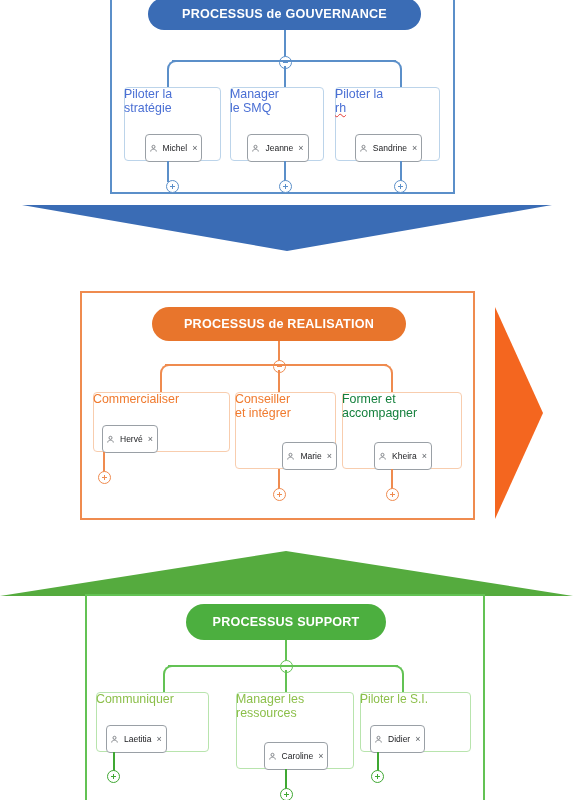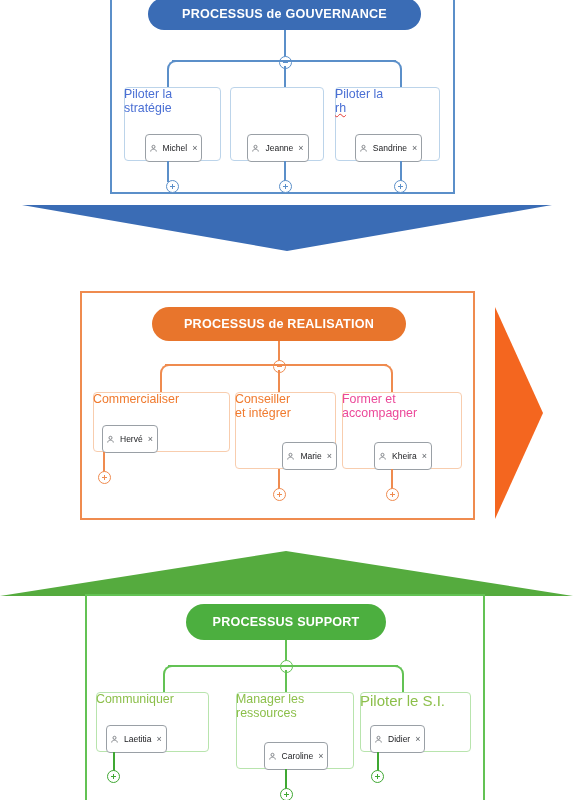--- a/index.html
+++ b/index.html
@@ -105,20 +105,23 @@
         <span class="x">×</span>
       </span>
     </div>
   </div>
   <div class="vline" style="left:167px;top:161px;height:21px;background:#5b8fc9;"></div>
   <div class="knob plus" style="left:166px;top:180px;border-color:#5b8fc9;color:#5b8fc9;">
       <i></i>
     </div>
 
   <div class="node-shell" style="left:230px;top:87px;width:94px;height:74px;border-color:#bcd4ea;">
+    <div class="title" style="position:absolute;left:-1px;top:-1px;width:94px;height:46px;border-color:#5b8fc9;color:#4a6fd4;font-size:12.4px;">
+      <span><span>Manager</span><br><span>le SMQ</span></span>
+    </div>
     <div style="position:absolute;left:0;top:47px;width:94px;height:26px;display:flex;align-items:center;justify-content:center;">
       <span class="chip">
         <svg width="9" height="9" viewBox="0 0 16 16">
             <circle cx="8" cy="5" r="2.7" fill="none" stroke="#5f6368" stroke-width="1.3"></circle>
             <path d="M3 13.4c0-2.7 2.3-4.2 5-4.2s5 1.5 5 4.2" fill="none" stroke="#5f6368" stroke-width="1.3"></path>
           </svg>
         <span class="who">Jeanne</span>
         <span class="x">×</span>
       </span>
     </div>
@@ -203,21 +206,21 @@
         <span class="x">×</span>
       </span>
     </div>
   </div>
   <div class="vline" style="left:278px;top:469px;height:20px;background:#ef8b4f;"></div>
   <div class="knob plus" style="left:273px;top:488px;border-color:#ef8b4f;color:#ef8b4f;">
       <i></i>
     </div>
 
   <div class="node-shell" style="left:342px;top:392px;width:120px;height:77px;border-color:#f8cdae;">
-    <div class="title" style="position:absolute;left:-1px;top:-1px;width:120px;height:49px;border-color:#ef8b4f;color:#ec4899;font-size:12.4px;">
+    <div class="title" style="position:absolute;left:-1px;top:-1px;width:120px;height:49px;border-color:#ef8b4f;color:#15803d;font-size:12.4px;">
       <span><span>Former et</span><br><span>accompagner</span></span>
     </div>
     <div style="position:absolute;left:0;top:50px;width:120px;height:26px;display:flex;align-items:center;justify-content:center;">
       <span class="chip">
         <svg width="9" height="9" viewBox="0 0 16 16">
             <circle cx="8" cy="5" r="2.7" fill="none" stroke="#5f6368" stroke-width="1.3"></circle>
             <path d="M3 13.4c0-2.7 2.3-4.2 5-4.2s5 1.5 5 4.2" fill="none" stroke="#5f6368" stroke-width="1.3"></path>
           </svg>
         <span class="who">Kheira</span>
         <span class="x">×</span>
@@ -288,21 +291,21 @@
         <span class="x">×</span>
       </span>
     </div>
   </div>
   <div class="vline" style="left:285px;top:769px;height:20px;background:#3fa832;"></div>
   <div class="knob plus" style="left:280px;top:788px;border-color:#3fa832;color:#3fa832;">
       <i></i>
     </div>
 
   <div class="node-shell" style="left:360px;top:692px;width:111px;height:60px;border-color:#b8e4ad;">
-    <div class="title" style="position:absolute;left:-1px;top:-1px;width:111px;height:32px;border-color:#3fa832;color:#8cbf4a;font-size:15px;">
+    <div class="title" style="position:absolute;left:-1px;top:-1px;width:111px;height:32px;border-color:#3fa832;color:#8cbf4a;font-size:12px;">
       <span>Piloter le S.I.</span>
     </div>
     <div style="position:absolute;left:0;top:33px;width:111px;height:26px;display:flex;align-items:center;justify-content:flex-start;padding-left:9px;box-sizing:border-box;">
       <span class="chip">
         <svg width="9" height="9" viewBox="0 0 16 16">
             <circle cx="8" cy="5" r="2.7" fill="none" stroke="#5f6368" stroke-width="1.3"></circle>
             <path d="M3 13.4c0-2.7 2.3-4.2 5-4.2s5 1.5 5 4.2" fill="none" stroke="#5f6368" stroke-width="1.3"></path>
           </svg>
         <span class="who">Didier</span>
         <span class="x">×</span>

